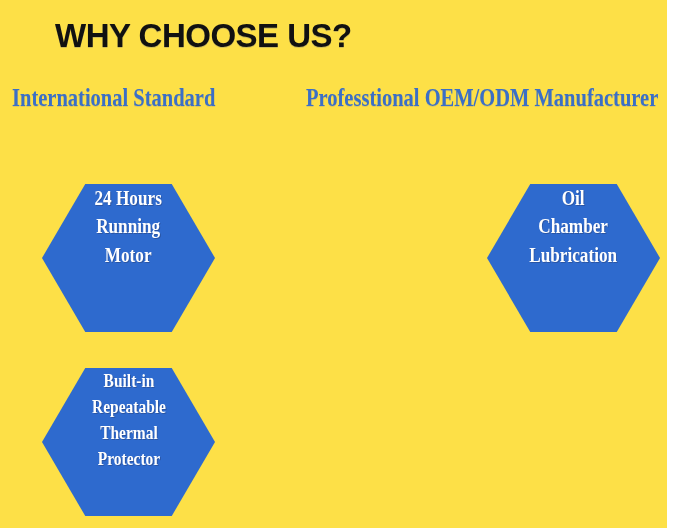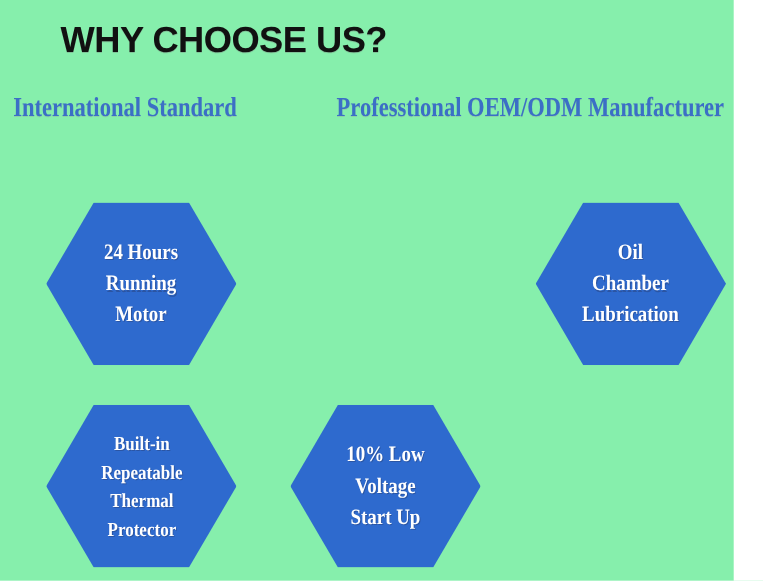--- a/index.html
+++ b/index.html
@@ -12,21 +12,21 @@
     background: #ffffff;
     font-family: "Liberation Serif", "DejaVu Serif", serif;
     overflow: hidden;
     position: relative;
   }
 
   .page {
     position: relative;
     width: 667px;
     height: 528px;
-    background: #86efac;
+    background: #fde047;
   }
 
   
   .main-title {
     position: absolute;
     left: 55px;
     top: -5px;
     font-family: "Liberation Sans", "DejaVu Sans", sans-serif;
     font-weight: bold;
     font-size: 33px;
@@ -69,21 +69,21 @@
   }
 
   .hex {
     position: absolute;
     width: 173px;
     height: 148px;
     background: #2e6ace;
     -webkit-clip-path: polygon(25% 0%, 75% 0%, 100% 50%, 75% 100%, 25% 100%, 0% 50%);
     clip-path: polygon(25% 0%, 75% 0%, 100% 50%, 75% 100%, 25% 100%, 0% 50%);
     display: flex;
-    align-items: center;
+    align-items: flex-start;
     justify-content: center;
     box-sizing: border-box;
   }
 
   
   .col-1 { left: 42px; }
   .col-2 { left: 264px; }
   .col-3 { left: 487px; }
   .row-1 { top: 184px; }
   .row-2 { top: 368px; }
@@ -132,21 +132,16 @@
 Lubrication</div>
     </div>
 
     <div class="hex col-1 row-2">
       <div class="hex-label four-line">Built-in
 Repeatable
 Thermal
 Protector</div>
     </div>
 
-    <div class="hex col-2 row-2">
-      <div class="hex-label">10% Low
-Voltage
-Start Up</div>
-    </div>
 
 
   </div>
 </div>
 
 </body></html>

